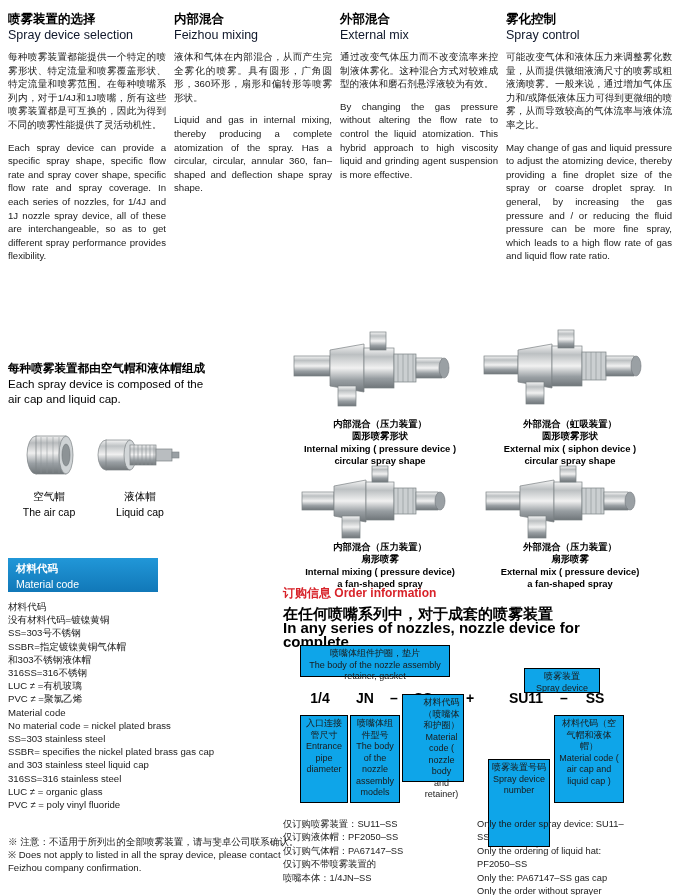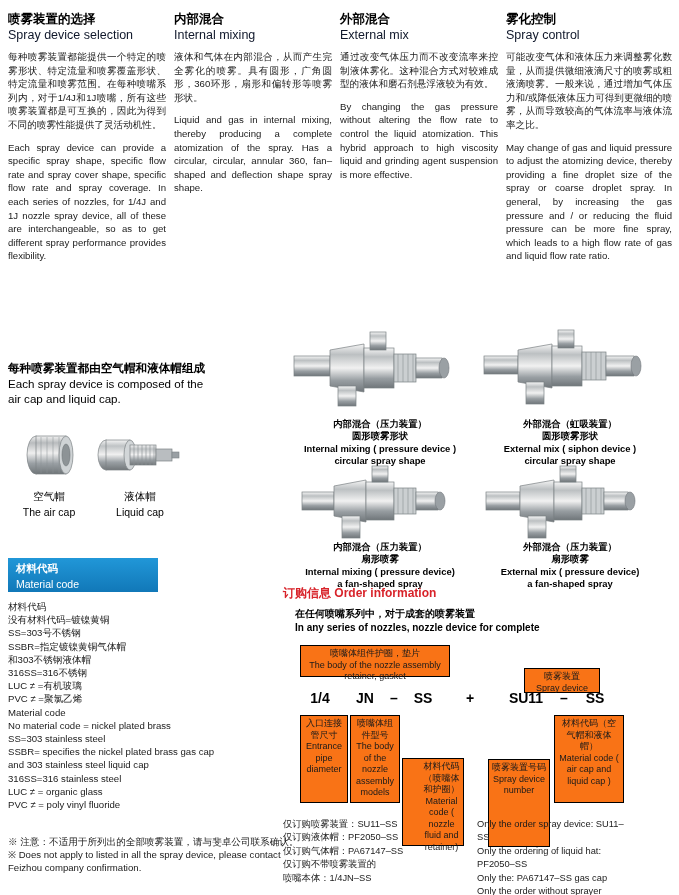--- a/index.html
+++ b/index.html
@@ -143,31 +143,30 @@
     position: absolute;
     left: 283px; top: 585px;
     font-size: 12px;
     font-weight: bold;
     color: #d8232a;
   }
   .order-title .en { color: #d8232a; font-weight: bold; }
   .order-sub {
     position: absolute;
     left: 283px; top: 607px;
-    font-size: 10px;
+    font-size: 15px;
     font-weight: bold;
     line-height: 14px;
     color: #000;
-    margin-left: 12px;
   }
 
   .box {
     position: absolute;
     border: 1px solid #000;
-    background: #f97316;
+    background: #0ea5e9;
     font-size: 9px;
     text-align: center;
     line-height: 11.5px;
     padding: 2px 3px;
     box-sizing: border-box;
   }
   .code-part {
     position: absolute;
     font-size: 14px;
     font-weight: bold;
@@ -200,21 +199,21 @@
 
   <div class="col col-1">
     <div class="h-cn">喷雾装置的选择</div>
     <div class="h-en">Spray device selection</div>
     <div class="p-cn">每种喷雾装置都能提供一个特定的喷雾形状、特定流量和喷雾覆盖形状、特定流量和喷雾范围。在每种喷嘴系列内，对于1/4J和1J喷嘴，所有这些喷雾装置都是可互换的，因此为得到不同的喷雾性能提供了灵活动机性。</div>
     <div class="p-en">Each spray device can provide a specific spray shape, specific flow rate and spray cover shape, specific flow rate and spray coverage. In each series of nozzles, for 1/4J and 1J nozzle spray device, all of these are interchangeable, so as to get different spray performance provides flexibility.</div>
   </div>
 
   <div class="col col-2">
     <div class="h-cn">内部混合</div>
-    <div class="h-en">Internal mixing</div>
+    <div class="h-en">Feizhou mixing</div>
     <div class="p-cn">液体和气体在内部混合，从而产生完全雾化的喷雾。具有圆形，广角圆形，360环形，扇形和偏转形等喷雾形状。</div>
     <div class="p-en">Liquid and gas in internal mixing, thereby producing a complete atomization of the spray. Has a circular, circular, annular 360, fan–shaped and deflection shape spray shape.</div>
   </div>
 
   <div class="col col-3">
     <div class="h-cn">外部混合</div>
     <div class="h-en">External mix</div>
     <div class="p-cn">通过改变气体压力而不改变流率来控制液体雾化。这种混合方式对较难成型的液体和磨石剂悬浮液较为有效。</div>
     <div class="p-en">By changing the gas pressure without altering the flow rate to control the liquid atomization. This hybrid approach to high viscosity liquid and grinding agent suspension is more effective.</div>
   </div>
@@ -483,23 +482,23 @@
   <div class="code-part" style="left:578px; top:690px; width:34px;">SS</div>
 
   <div class="box" style="left:300px; top:715px; width:48px; height:88px;">
     <div>入口连接管尺寸</div>
     <div>Entrance pipe diameter</div>
   </div>
   <div class="box" style="left:350px; top:715px; width:50px; height:88px;">
     <div>喷嘴体组件型号</div>
     <div>The body of the nozzle assembly models</div>
   </div>
-  <div class="box" style="left:402px; top:758px; width:62px; height:88px;padding-left:20px;">
+  <div class="box" style="left:402px; top:694px; width:62px; height:88px;padding-left:20px;">
     <div>材料代码（喷嘴体和护圈）</div>
-    <div>Material code ( nozzle fluid and retainer)</div>
+    <div>Material code ( nozzle body and retainer)</div>
   </div>
   <div class="box" style="left:488px; top:715px; width:62px; height:88px;margin-top:44px;">
     <div>喷雾装置号码</div>
     <div>Spray device number</div>
   </div>
   <div class="box" style="left:554px; top:715px; width:70px; height:88px;">
     <div>材料代码（空气帽和液体帽）</div>
     <div>Material code ( air cap and liquid cap )</div>
   </div>
 

